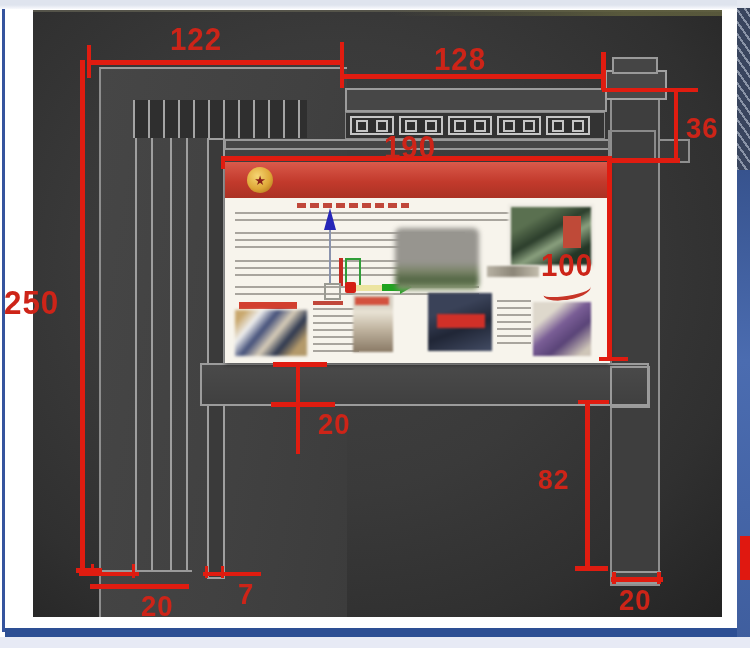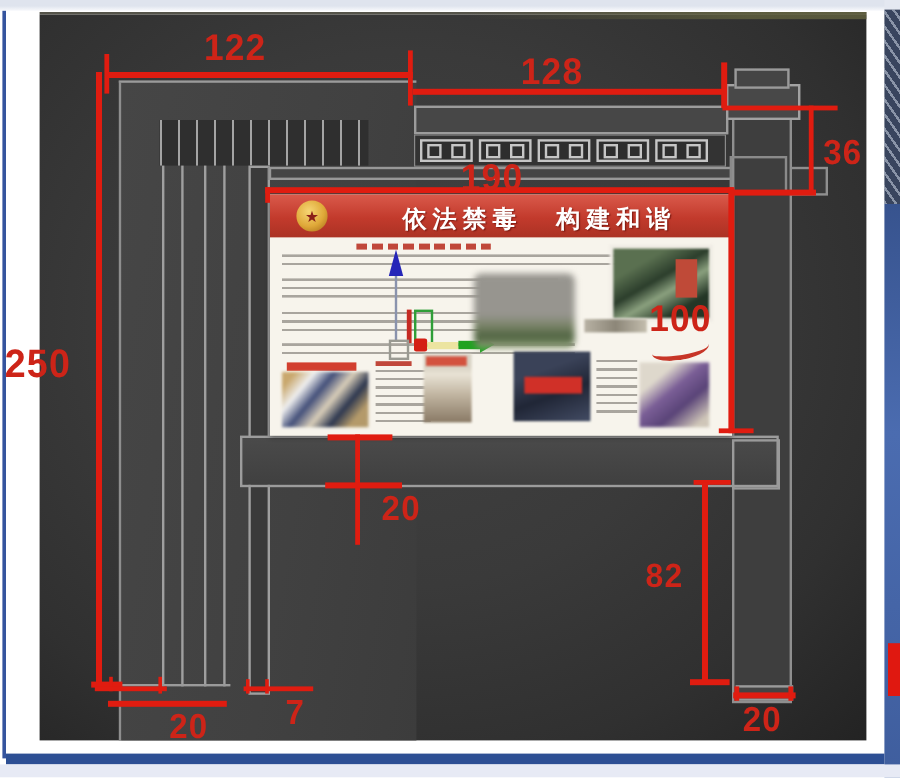--- a/index.html
+++ b/index.html
@@ -89,24 +89,20 @@
 <div class="abs r-cap2"></div>
 <div class="abs r-cap1"></div>
 
 <div class="abs shelf"></div>
 <div class="abs shelf-brk"></div>
 <div class="abs foot-r"></div>
 
 <div class="abs poster">
   <div class="banner">
     <div class="emblem">★</div>
-    <div class="banner-title">
-      <span>依法禁毒</span>
-      <span>构建和谐</span>
-    </div>
   </div>
   <div class="pbody">
     <div class="red-dash" style="left:72px;top:5px;width:112px;"></div>
     <div class="para" style="left:10px;top:14px;width:352px;height:9px;"></div>
     <div class="para" style="left:10px;top:34px;width:230px;height:16px;"></div>
     <div class="para" style="left:10px;top:62px;width:236px;height:16px;"></div>
     <div class="para" style="left:10px;top:88px;width:244px;height:10px;"></div>
 
     <div class="ph" style="left:99px;top:10px;width:0;height:0;border-left:6px solid transparent;border-right:6px solid transparent;border-bottom:22px solid #2626b8;"></div>
     <div class="ph" style="left:104px;top:32px;width:2px;height:54px;background:#8a93ad;"></div>

